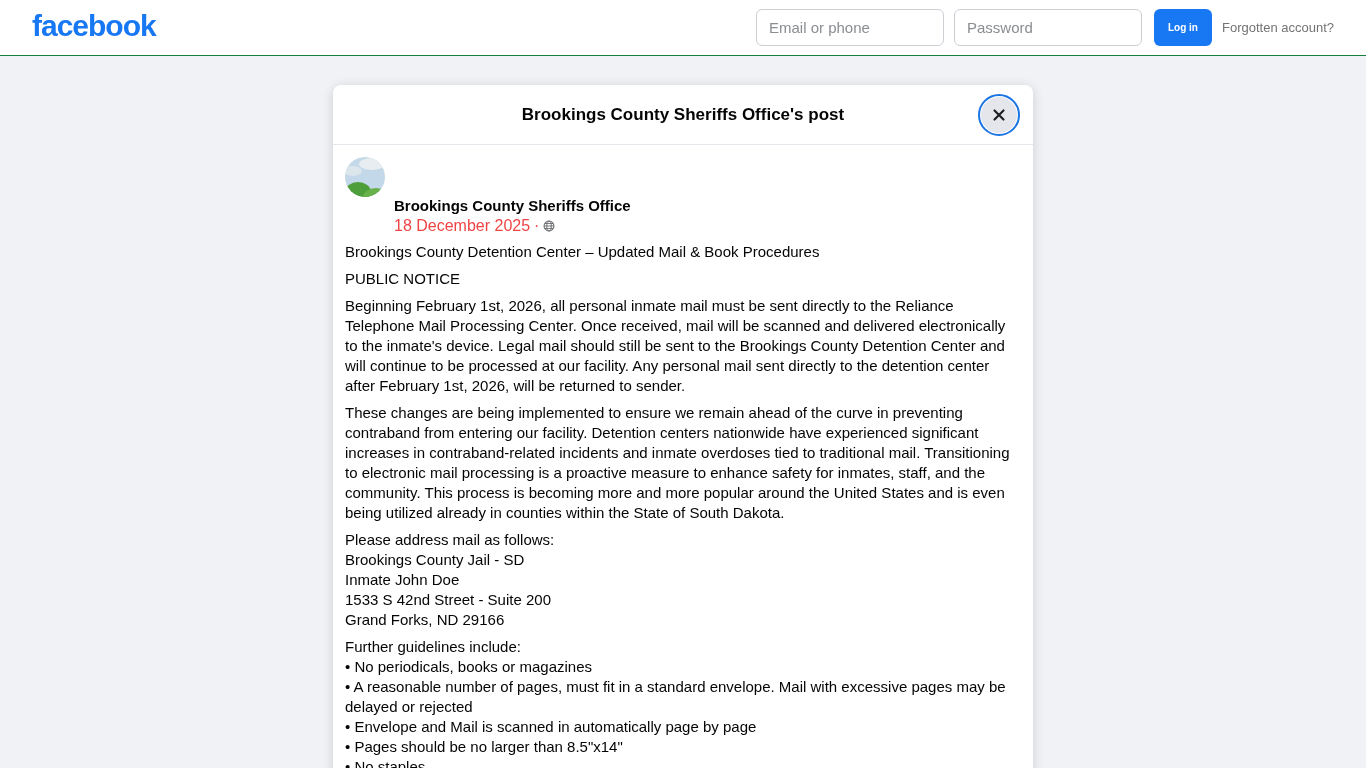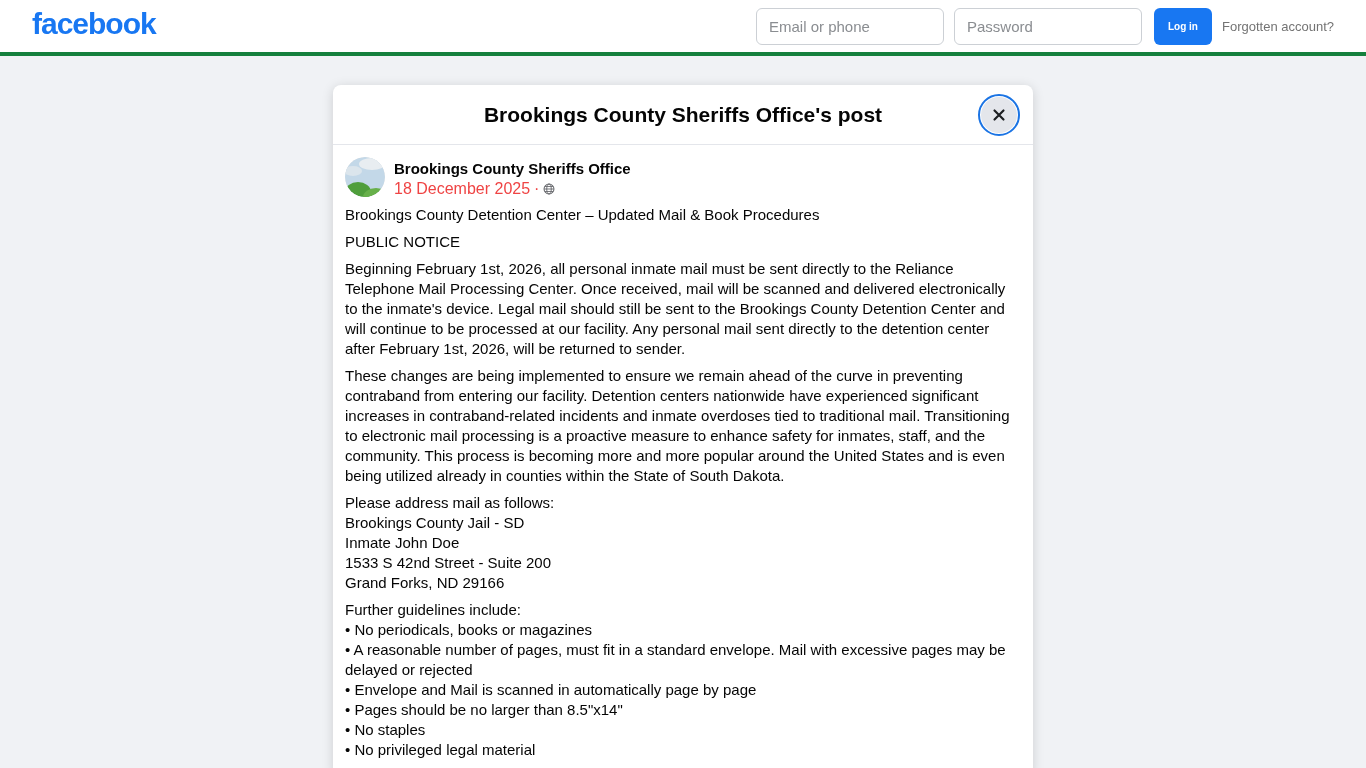--- a/index.html
+++ b/index.html
@@ -7,21 +7,21 @@
   body {
     font-family: "Liberation Sans", sans-serif;
     background: #f0f2f5;
     color: #050505;
   }
 
   
   .topbar {
     height: 56px;
     background: #ffffff;
-    border-bottom: 4px solid #15803d;
+    border-bottom: 1px solid #15803d;
     display: flex;
     align-items: center;
     justify-content: space-between;
     padding: 0 32px;
   }
   .logo {
     color: #1877f2;
     font-size: 30px;
     font-weight: bold;
     letter-spacing: -1px;
@@ -76,21 +76,21 @@
   }
   .modal-header {
     position: relative;
     height: 60px;
     display: flex;
     align-items: center;
     justify-content: center;
     border-bottom: 1px solid #e4e6eb;
   }
   .modal-title {
-    font-size: 21px;
+    font-size: 17px;
     font-weight: bold;
     color: #050505;
   }
   .close-btn {
     position: absolute;
     right: 16px;
     top: 50%;
     transform: translateY(-50%);
     width: 36px;
     height: 36px;
@@ -115,21 +115,21 @@
   }
   .avatar {
     width: 40px;
     height: 40px;
     border-radius: 50%;
     overflow: hidden;
     flex: 0 0 40px;
     box-shadow: inset 0 0 0 1px rgba(0,0,0,0.1);
     cursor: pointer;
   }
-  .author-block { padding-top: 2px; }
+  .author-block { padding-top: 2px; margin-top: 37px; }
   .author-name {
     font-size: 15px;
     font-weight: bold;
     color: #050505;
     line-height: 19px;
     cursor: pointer;
   }
   .post-meta {
     display: flex;
     align-items: center;

